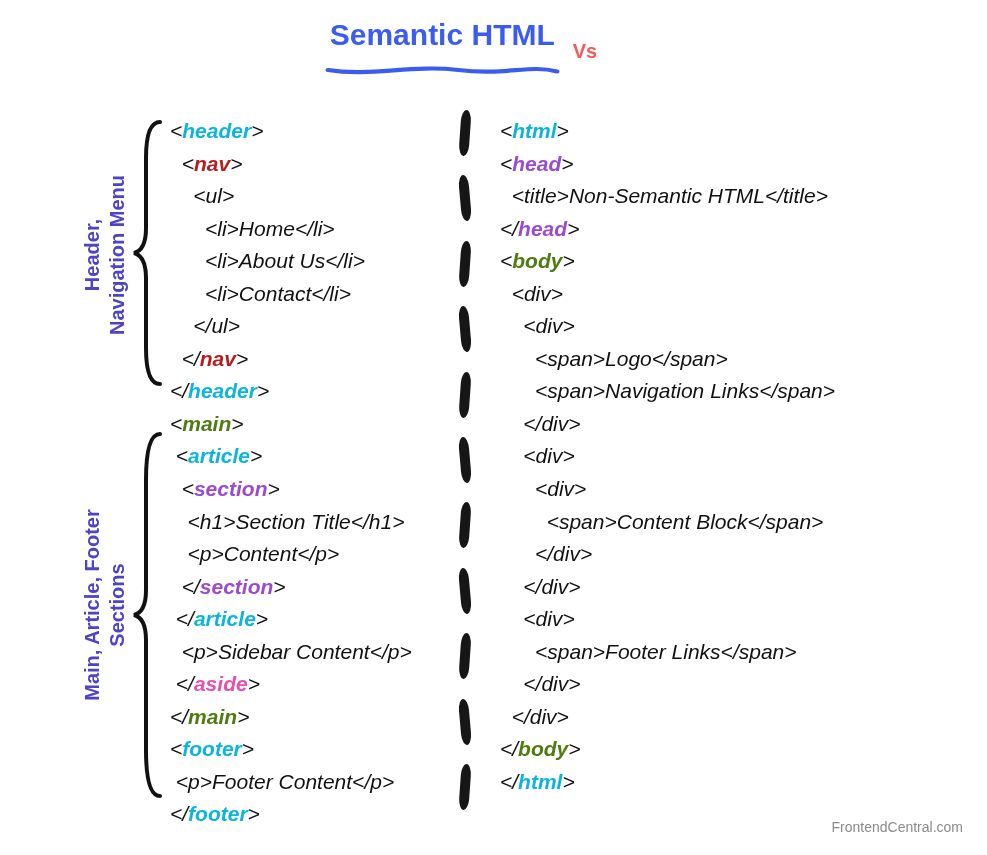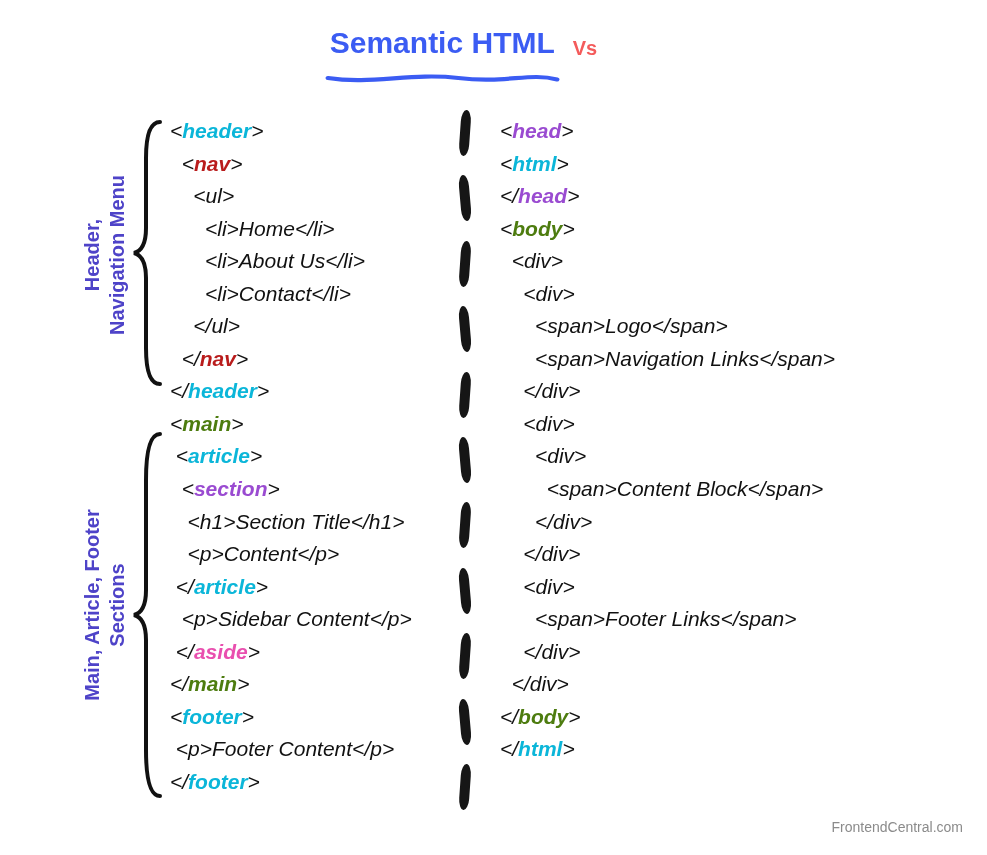--- a/index.html
+++ b/index.html
@@ -12,25 +12,25 @@
     width: 987px;
     height: 855px;
     position: relative;
     background: #fff;
     overflow: hidden;
   }
 
   
   .title-row {
     position: absolute;
-    top: 26px;
+    top: 18px;
     left: 0;
     width: 100%;
     display: flex;
-    align-items: center;
+    align-items: flex-end;
     justify-content: center;
     gap: 18px;
   }
   .title-left, .title-right {
     font-size: 30px;
     font-weight: 700;
     color: #3B5CF3;
     position: relative;
     padding-bottom: 10px;
   }
@@ -179,31 +179,33 @@
       <div class="code-line"><span class="t-black">      &lt;li&gt;About Us&lt;/li&gt;</span></div>
       <div class="code-line"><span class="t-black">      &lt;li&gt;Contact&lt;/li&gt;</span></div>
       <div class="code-line"><span class="t-black">    &lt;/ul&gt;</span></div>
       <div class="code-line"><span class="t-black">  &lt;/</span><span class="t-red">nav</span><span class="t-black">&gt;</span></div>
       <div class="code-line"><span class="t-black">&lt;/</span><span class="t-blue">header</span><span class="t-black">&gt;</span></div>
       <div class="code-line"><span class="t-black">&lt;</span><span class="t-green">main</span><span class="t-black">&gt;</span></div>
       <div class="code-line"><span class="t-black"> &lt;</span><span class="t-blue">article</span><span class="t-black">&gt;</span></div>
       <div class="code-line"><span class="t-black">  &lt;</span><span class="t-purple">section</span><span class="t-black">&gt;</span></div>
       <div class="code-line"><span class="t-black">   &lt;h1&gt;Section Title&lt;/h1&gt;</span></div>
       <div class="code-line"><span class="t-black">   &lt;p&gt;Content&lt;/p&gt;</span></div>
+      <div class="code-line"><span class="t-black">  &lt;/</span><span class="t-purple">section</span><span class="t-black">&gt;</span></div>
       <div class="code-line"><span class="t-black"> &lt;/</span><span class="t-blue">article</span><span class="t-black">&gt;</span></div>
       <div class="code-line"><span class="t-black">  &lt;p&gt;Sidebar Content&lt;/p&gt;</span></div>
       <div class="code-line"><span class="t-black"> &lt;/</span><span class="t-pink">aside</span><span class="t-black">&gt;</span></div>
       <div class="code-line"><span class="t-black">&lt;/</span><span class="t-green">main</span><span class="t-black">&gt;</span></div>
       <div class="code-line"><span class="t-black">&lt;</span><span class="t-blue">footer</span><span class="t-black">&gt;</span></div>
       <div class="code-line"><span class="t-black"> &lt;p&gt;Footer Content&lt;/p&gt;</span></div>
       <div class="code-line"><span class="t-black">&lt;/</span><span class="t-blue">footer</span><span class="t-black">&gt;</span></div>
     </div>
   <div class="code-col code-right" id="code-right">
+      <div class="code-line"><span class="t-black">&lt;</span><span class="t-blue">html</span><span class="t-black">&gt;</span></div>
       <div class="code-line"><span class="t-black">&lt;</span><span class="t-purple">head</span><span class="t-black">&gt;</span></div>
-      <div class="code-line"><span class="t-black">&lt;</span><span class="t-blue">html</span><span class="t-black">&gt;</span></div>
+      <div class="code-line"><span class="t-black">  &lt;title&gt;Non-Semantic HTML&lt;/title&gt;</span></div>
       <div class="code-line"><span class="t-black">&lt;/</span><span class="t-purple">head</span><span class="t-black">&gt;</span></div>
       <div class="code-line"><span class="t-black">&lt;</span><span class="t-green">body</span><span class="t-black">&gt;</span></div>
       <div class="code-line"><span class="t-black">  &lt;div&gt;</span></div>
       <div class="code-line"><span class="t-black">    &lt;div&gt;</span></div>
       <div class="code-line"><span class="t-black">      &lt;span&gt;Logo&lt;/span&gt;</span></div>
       <div class="code-line"><span class="t-black">      &lt;span&gt;Navigation Links&lt;/span&gt;</span></div>
       <div class="code-line"><span class="t-black">    &lt;/div&gt;</span></div>
       <div class="code-line"><span class="t-black">    &lt;div&gt;</span></div>
       <div class="code-line"><span class="t-black">      &lt;div&gt;</span></div>
       <div class="code-line"><span class="t-black">        &lt;span&gt;Content Block&lt;/span&gt;</span></div>

